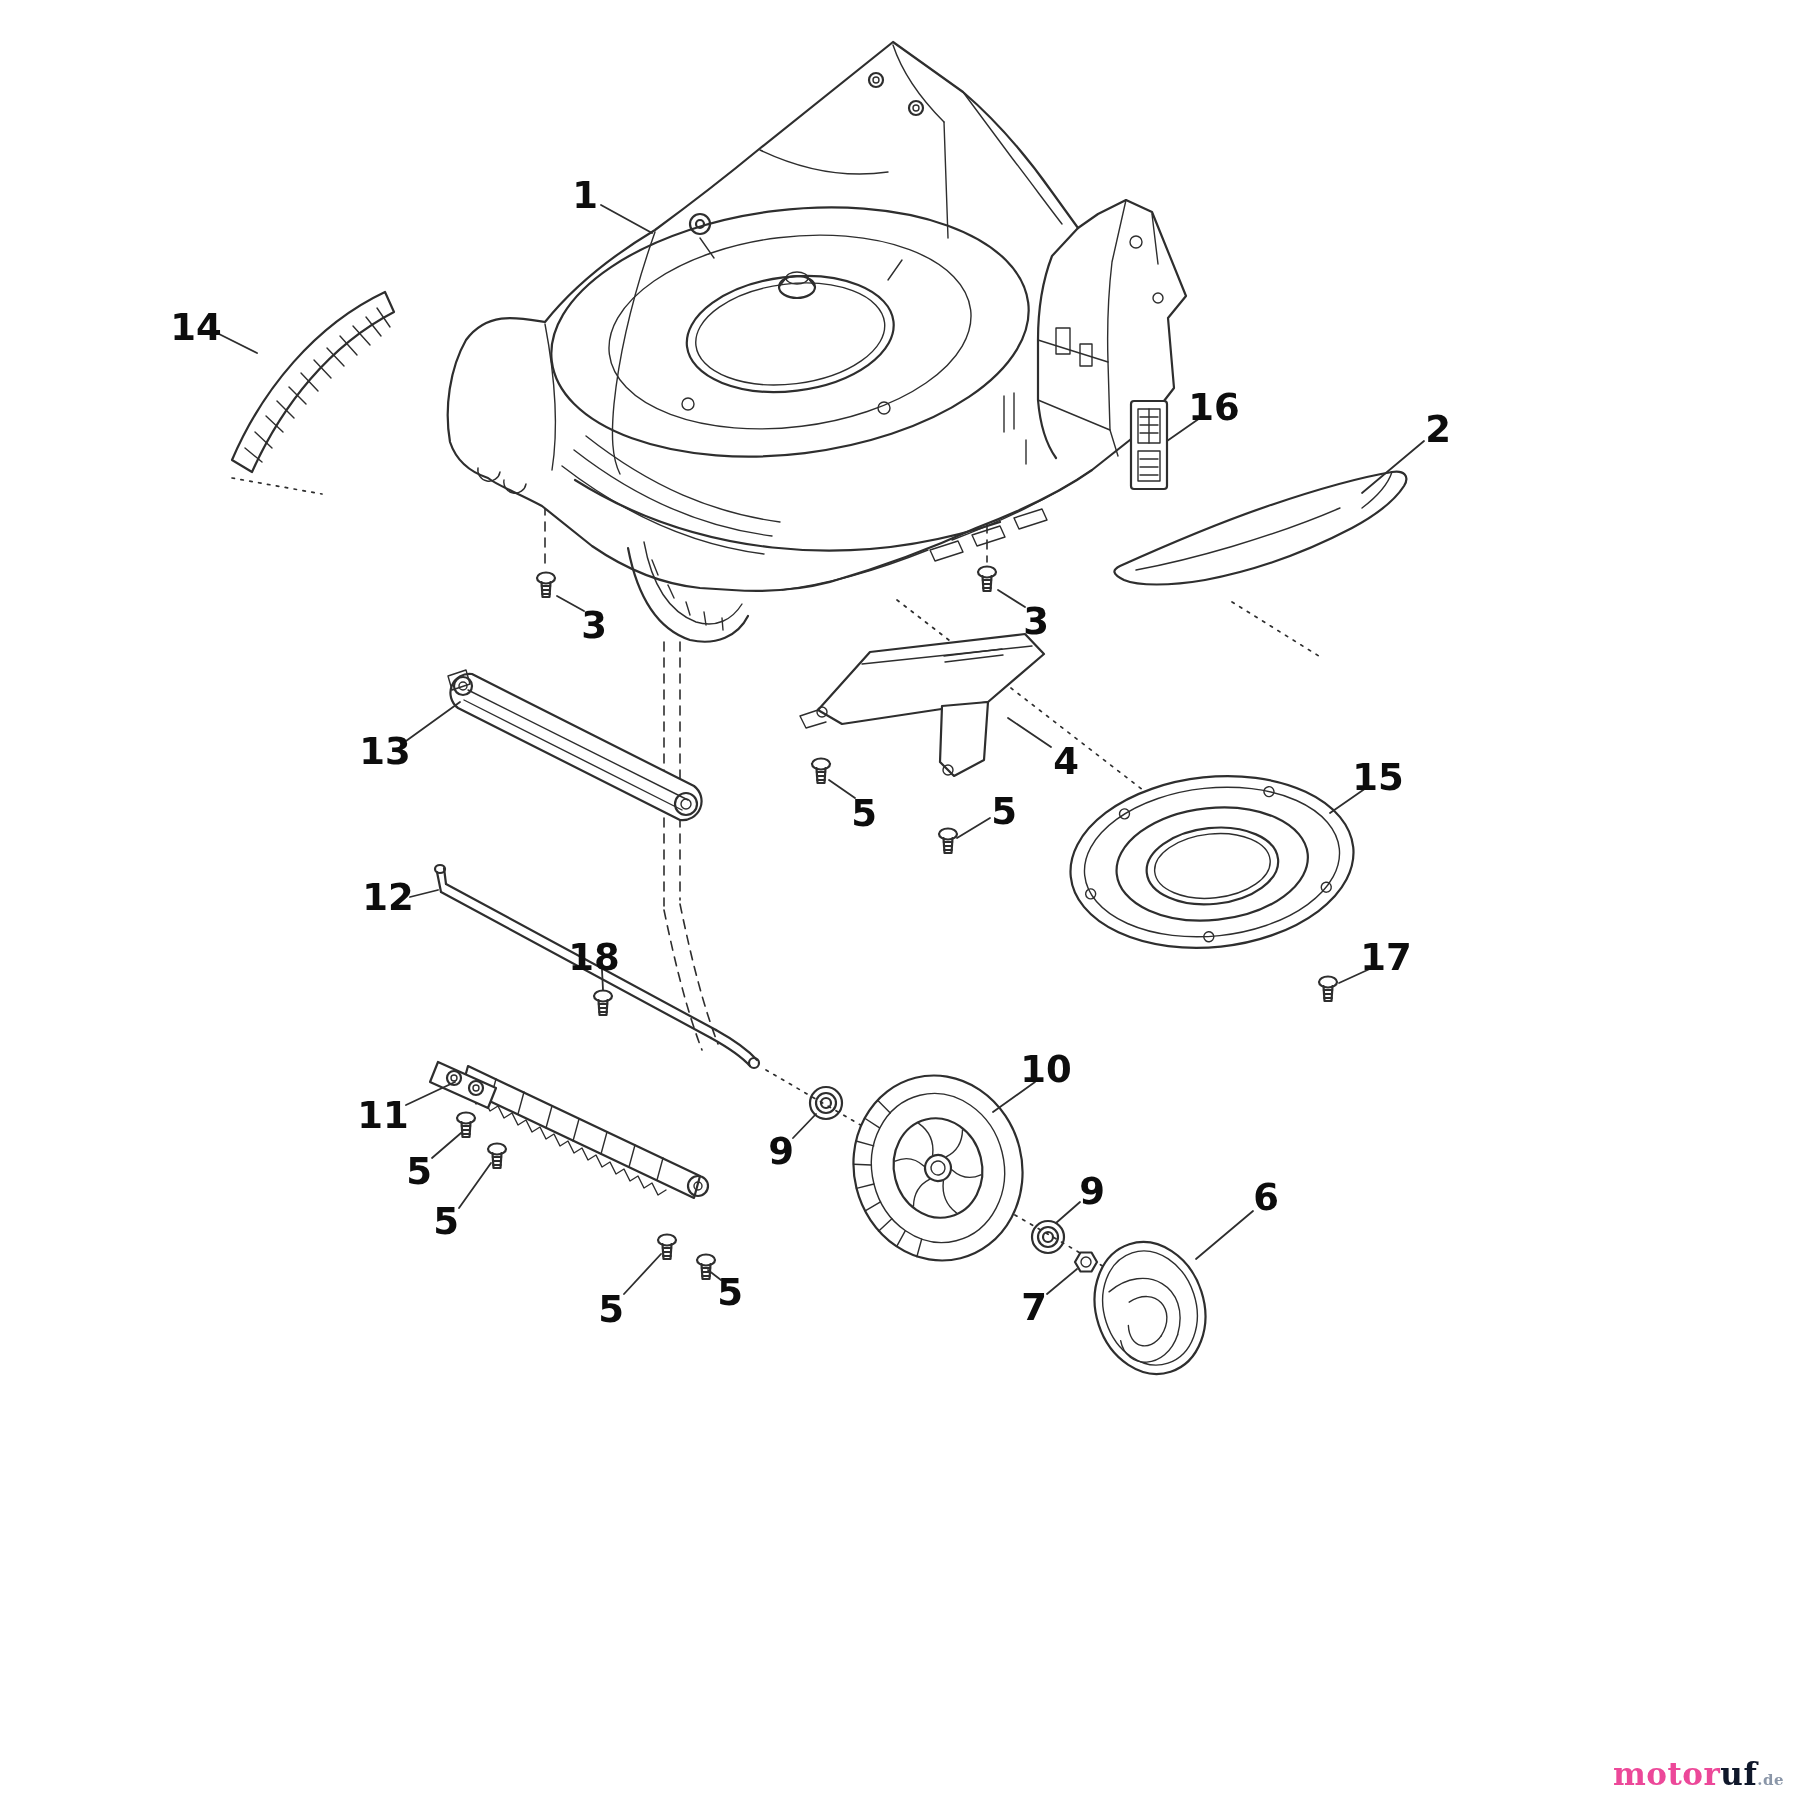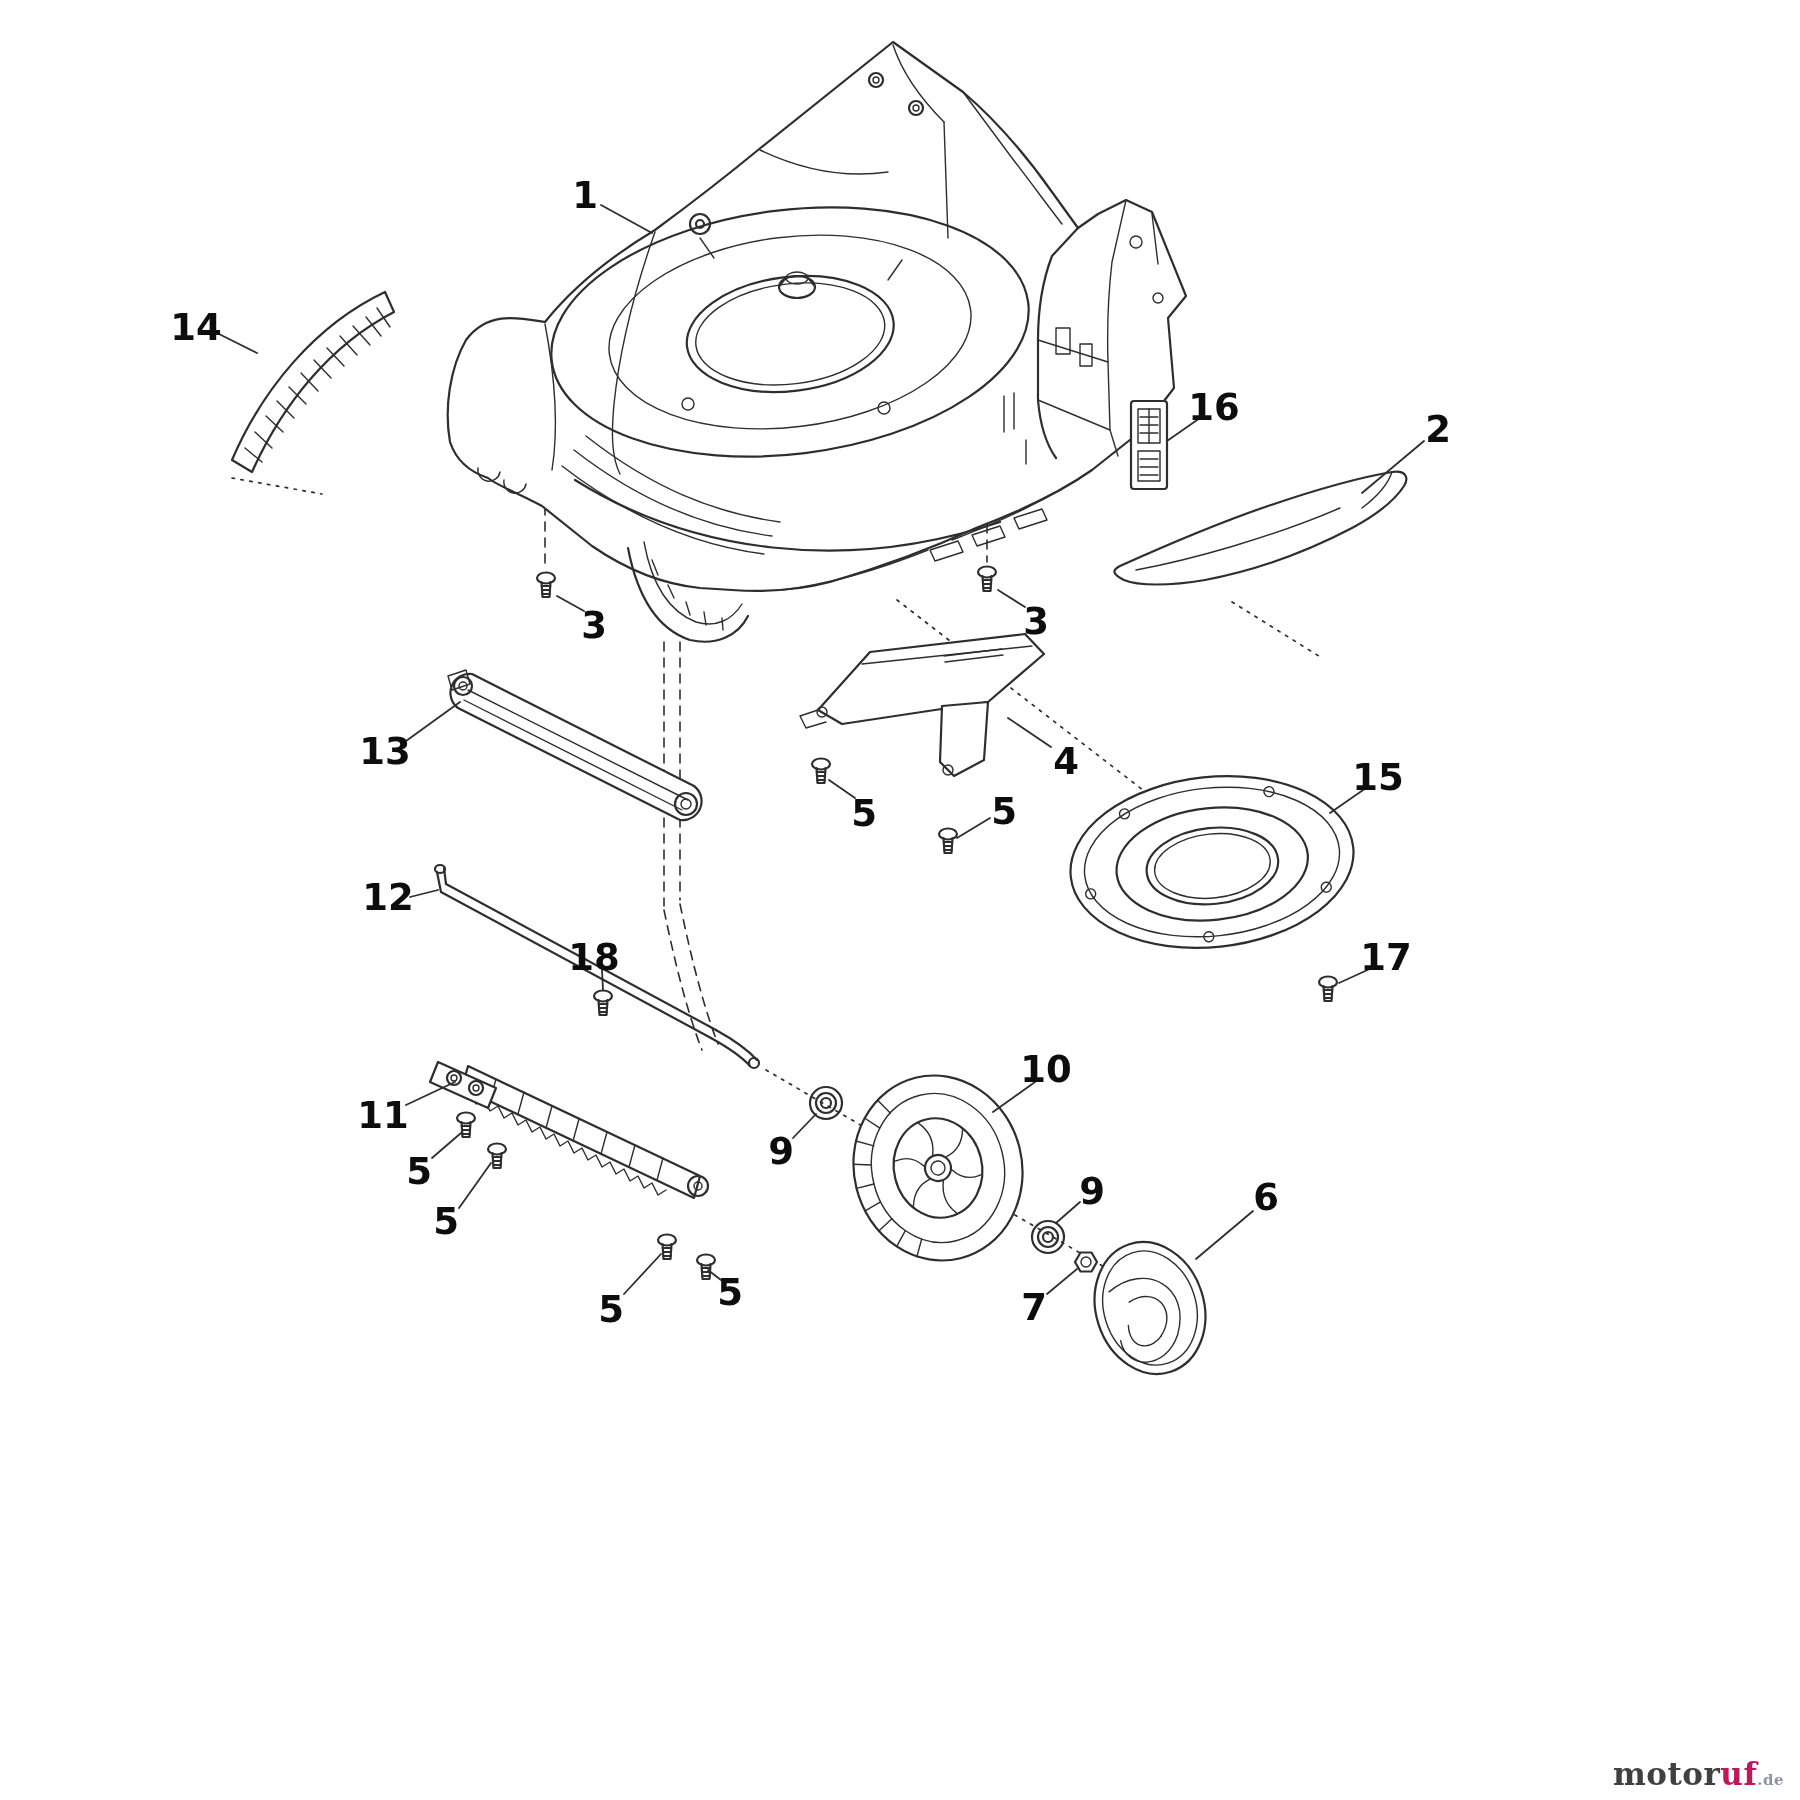--- a/index.html
+++ b/index.html
@@ -333,15 +333,15 @@
         <line x1="1200" y1="418" x2="1167" y2="441" class="leader"></line>
         <text x="1214" y="420" class="part-label">16</text>
         <line x1="1374" y1="967" x2="1339" y2="983" class="leader"></line>
         <text x="1386" y="970" class="part-label">17</text>
         <line x1="602" y1="970" x2="603" y2="990" class="leader"></line>
         <text x="594" y="970" class="part-label">18</text>
       </g>
 </svg>
 
 <div id="watermark">
-  <span style="color: #404040; margin-top: 35px;">motor</span><span style="color: #be185d;">uf</span><span class="suffix" style="color: rgb(138, 150, 168);">.de</span>
+  <span style="color: #ec4899; margin-top: 35px;">motor</span><span style="color: #0f172a;">uf</span><span class="suffix" style="color: rgb(138, 150, 168);">.de</span>
 </div>
 </div>
 
 </body></html>

